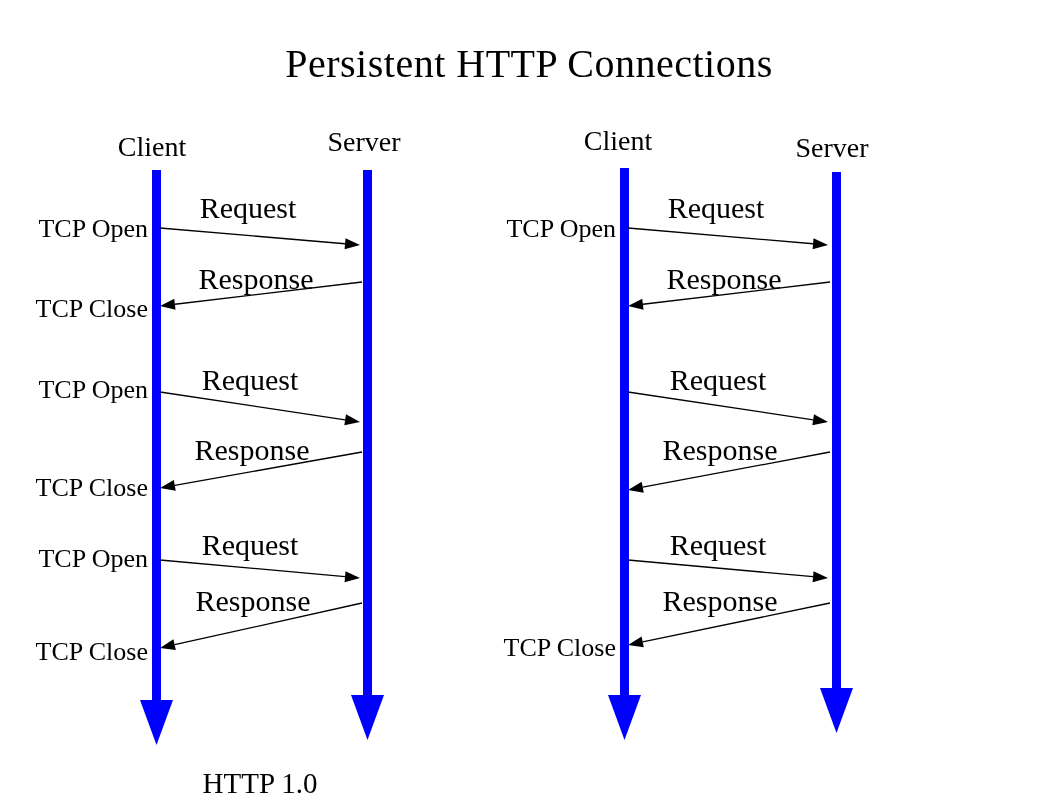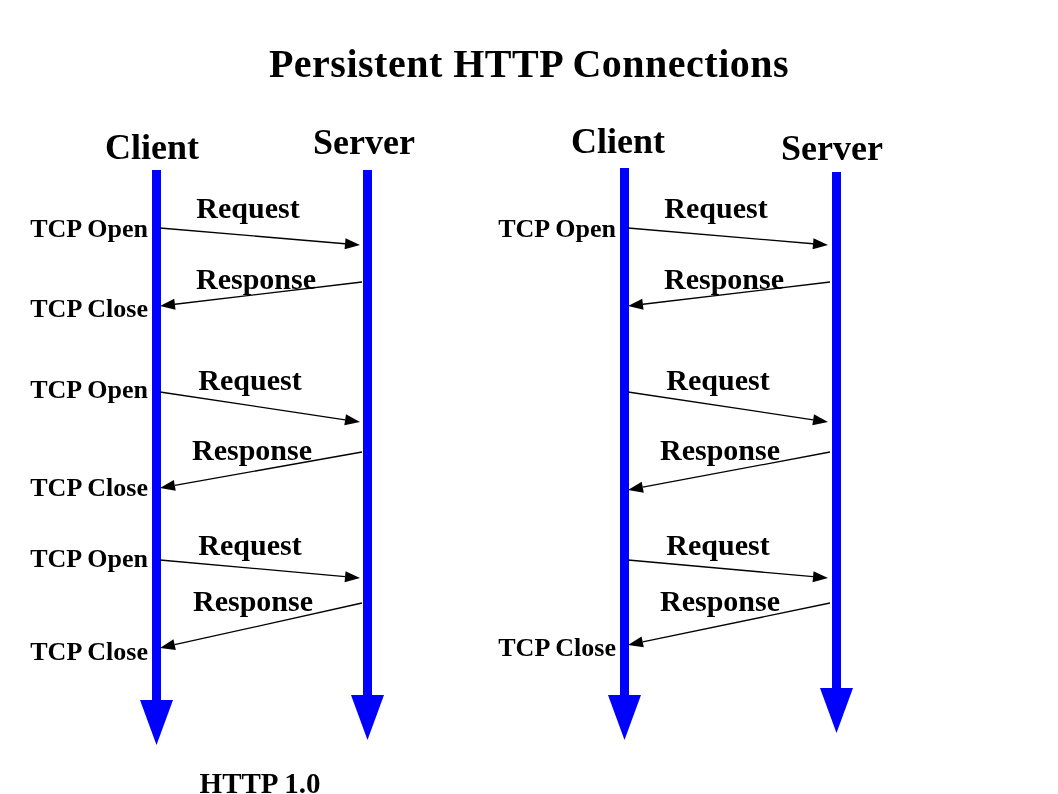--- a/index.html
+++ b/index.html
@@ -15,21 +15,20 @@
     color: #000000;
     position: relative;
   }
   #slide {
     position: absolute;
     left: 0;
     top: 0;
     width: 1058px;
     height: 794px;
     background: #ffffff;
-    font-weight: bold;
   }
   .title {
     position: absolute;
     left: 0;
     top: 40px;
     width: 1058px;
     text-align: center;
     font-size: 40px;
     line-height: 48px;
     letter-spacing: 0.5px;
@@ -43,21 +42,21 @@
   }
   .lbl.center {
     text-align: center;
     transform: translateX(-50%);
   }
   .lbl.right {
     text-align: center;
     transform: translateX(-100%);
   }
   .head {
-    font-size: 36px;
+    font-size: 28px;
     line-height: 32px;
   }
   .msg {
     font-size: 30px;
     line-height: 27px;
   }
   .proto {
     font-size: 29px;
     line-height: 32px;
   }

